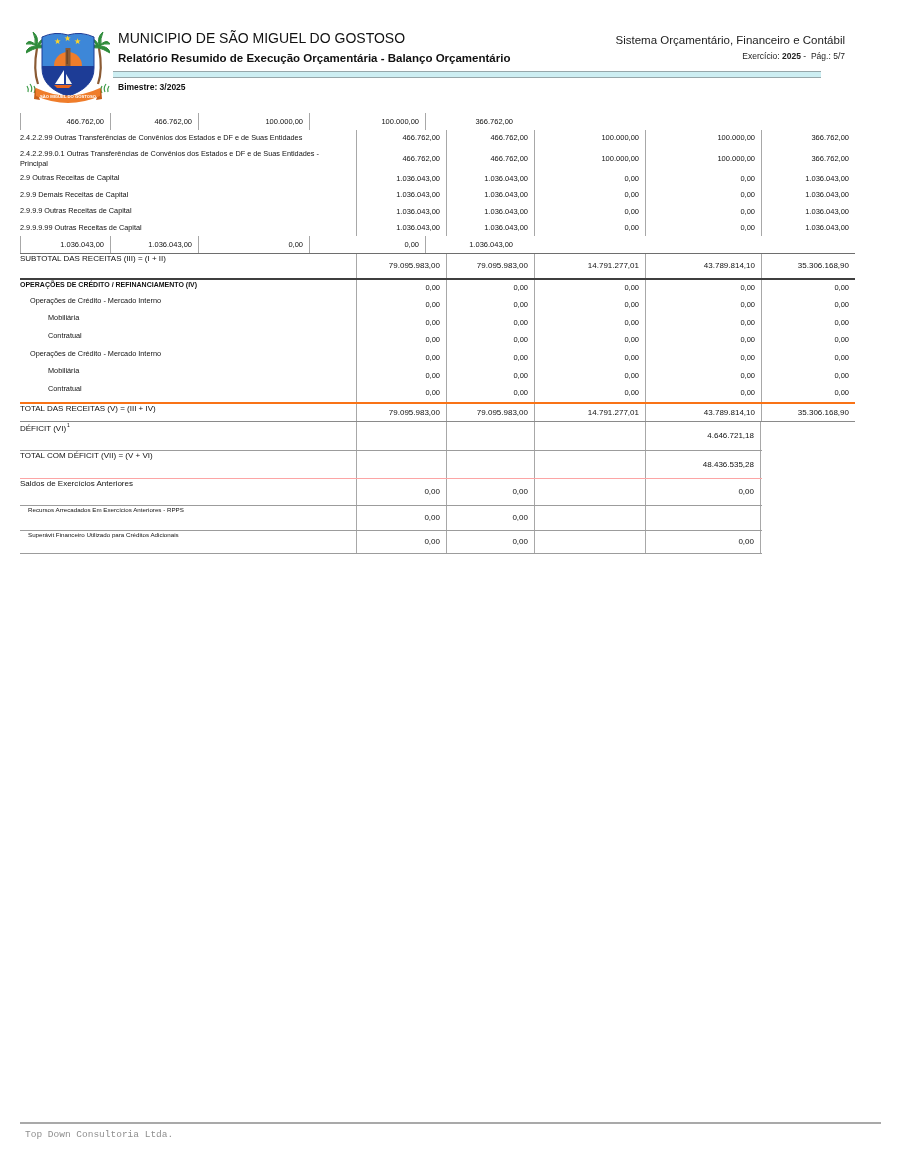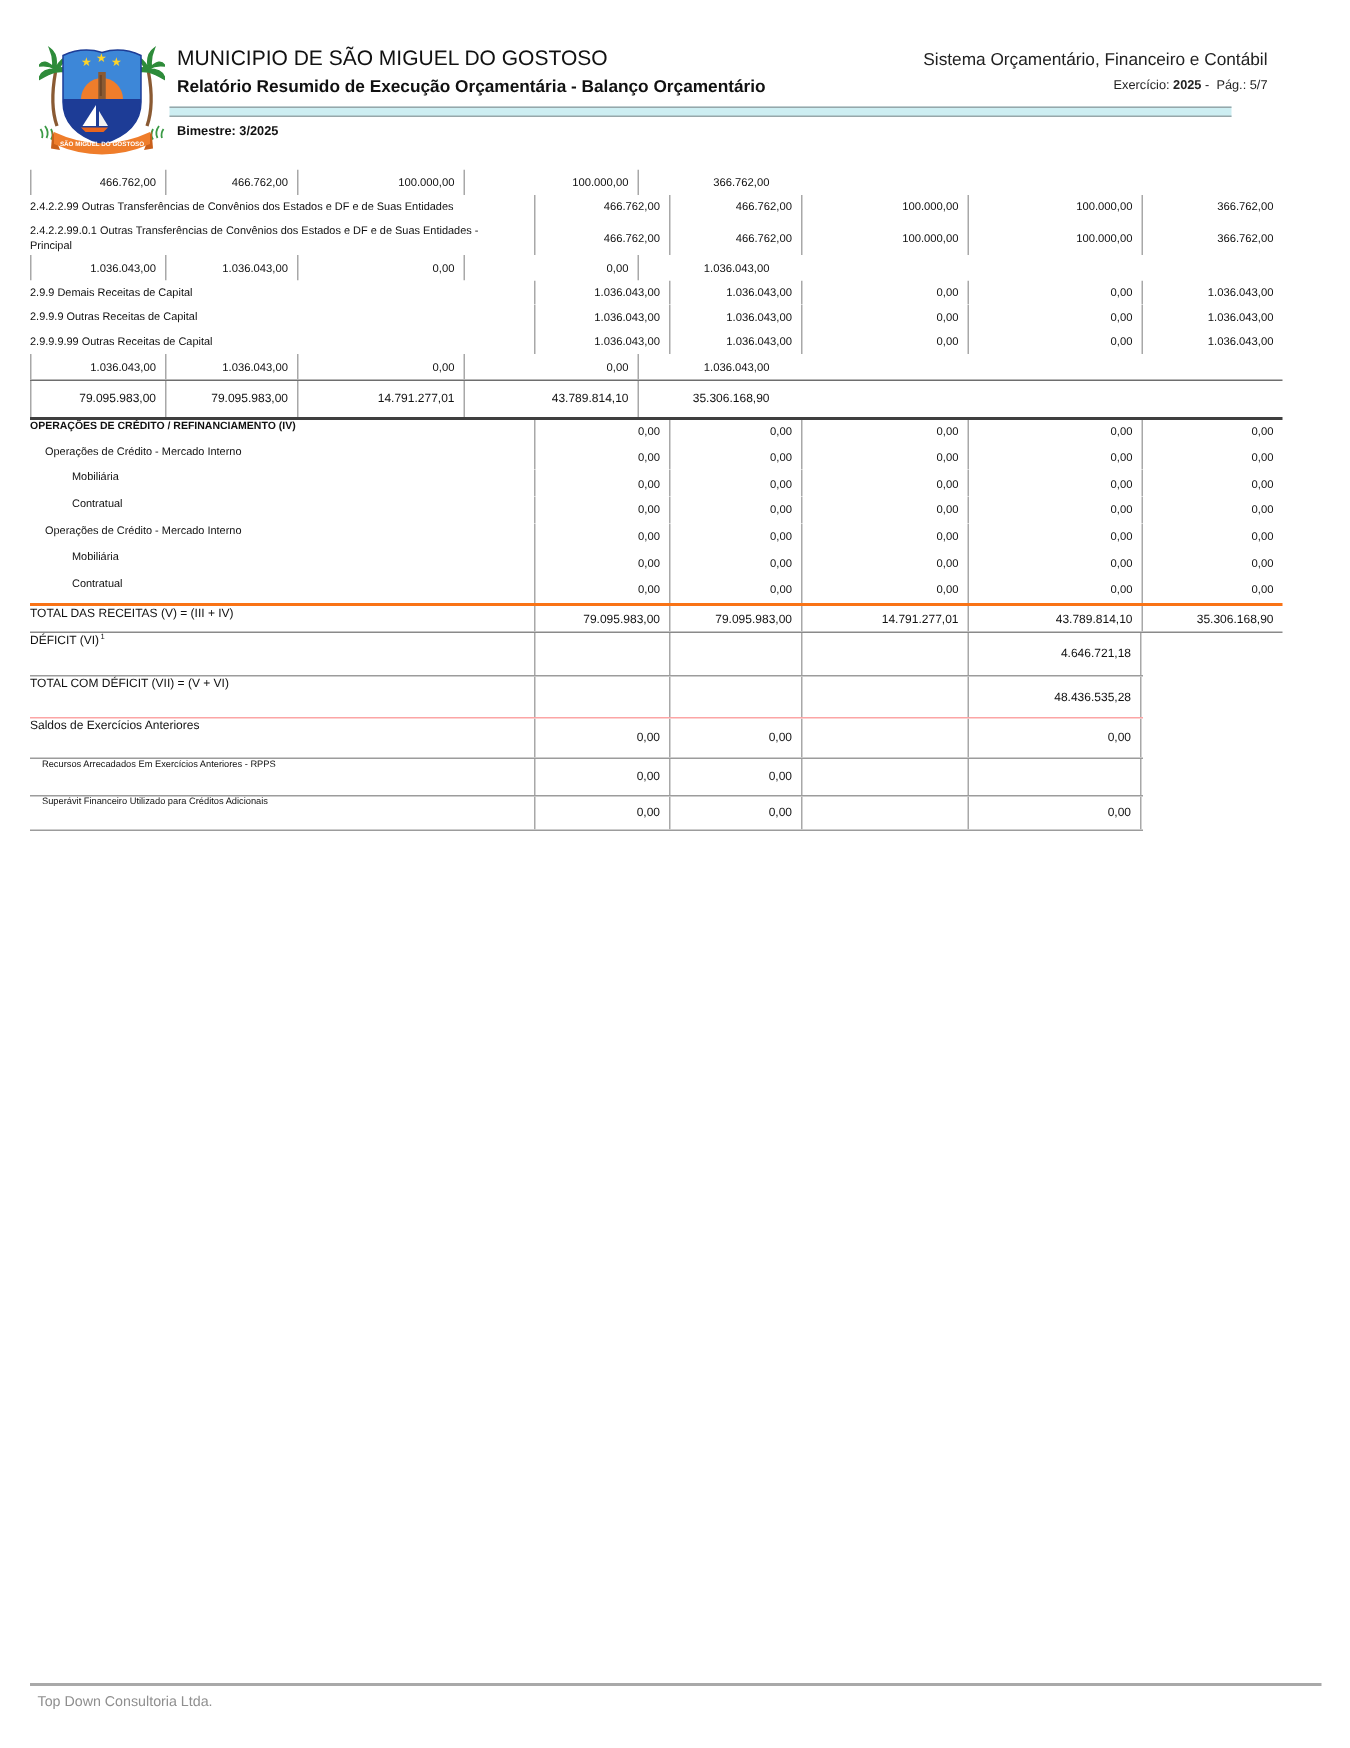--- a/index.html
+++ b/index.html
@@ -47,21 +47,21 @@
   .k-op1 .lab{padding-left:10px;align-self:center;padding-top:0;}
   .k-op2 .lab{padding-left:28px;align-self:center;padding-top:0;}
   .k-small .lab,.k-small2 .lab{font-size:6.2px;padding-left:8px;align-self:center;padding-top:0;}
   .k-subtotal .v,.k-total .v,.k-deficit .v,.k-tcd .v,.k-saldos .v,
   .k-small .v,.k-small2 .v{font-size:8px;}
   .lab sup{font-size:5px;vertical-align:super;margin-left:1px;}
 
   
   #footer-line{position:absolute;left:20px;top:1122px;width:861px;height:0;
                border-top:2px solid #a9a9a9;}
-  #footer-text{position:absolute;left:25px;top:1129px;font-size:9.5px;color:#8f8f8f;}
+  #footer-text{position:absolute;left:25px;top:1129px;font-size:9.5px;color:#8f8f8f;font-family:Liberation Mono, monospace;}
 </style>
 </head>
 <body>
 
 <div id="page">
 
   <svg id="logo" viewBox="0 0 84 82">
 
     <g>
       <path d="M11,22 q-4,22 1,36" stroke="#8a5a33" stroke-width="2.2" fill="none"></path>
@@ -132,20 +132,21 @@
       </div>
       <div class="trow k-item2">
         <div class="cell lab"><span>2.4.2.2.99.0.1 Outras Transferências de Convênios dos Estados e DF e de Suas Entidades - Principal</span></div>
         <div class="cell v c0">466.762,00</div>
         <div class="cell v c1">466.762,00</div>
         <div class="cell v c2">100.000,00</div>
         <div class="cell v c3">100.000,00</div>
         <div class="cell v c4">366.762,00</div>
       </div>
       <div class="trow k-item">
+        <div class="cell lab"><span>2.9 Outras Receitas de Capital</span></div>
         <div class="cell v c0">1.036.043,00</div>
         <div class="cell v c1">1.036.043,00</div>
         <div class="cell v c2">0,00</div>
         <div class="cell v c3">0,00</div>
         <div class="cell v c4">1.036.043,00</div>
       </div>
       <div class="trow k-item">
         <div class="cell lab"><span>2.9.9 Demais Receitas de Capital</span></div>
         <div class="cell v c0">1.036.043,00</div>
         <div class="cell v c1">1.036.043,00</div>
@@ -170,20 +171,21 @@
         <div class="cell v c4">1.036.043,00</div>
       </div>
       <div class="trow k-item">
         <div class="cell v c0">1.036.043,00</div>
         <div class="cell v c1">1.036.043,00</div>
         <div class="cell v c2">0,00</div>
         <div class="cell v c3">0,00</div>
         <div class="cell v c4">1.036.043,00</div>
       </div>
       <div class="trow k-subtotal">
+        <div class="cell lab"><span>SUBTOTAL DAS RECEITAS (III) = (I + II)</span></div>
         <div class="cell v c0">79.095.983,00</div>
         <div class="cell v c1">79.095.983,00</div>
         <div class="cell v c2">14.791.277,01</div>
         <div class="cell v c3">43.789.814,10</div>
         <div class="cell v c4">35.306.168,90</div>
       </div>
       <div class="trow k-opsec">
         <div class="cell lab"><span>OPERAÇÕES DE CRÉDITO / REFINANCIAMENTO (IV)</span></div>
         <div class="cell v c0">0,00</div>
         <div class="cell v c1">0,00</div>

